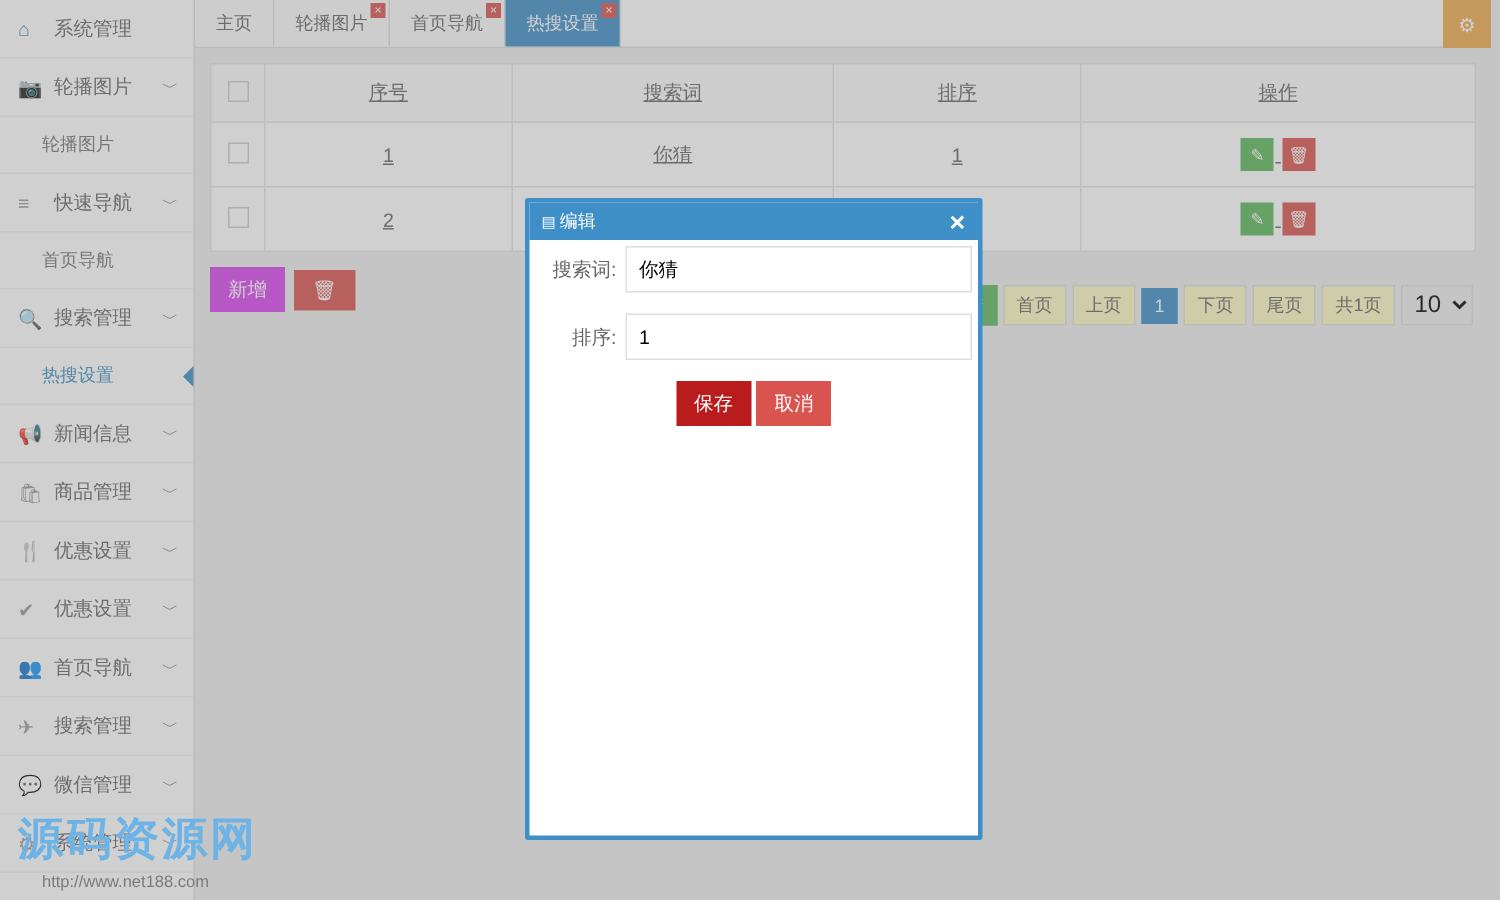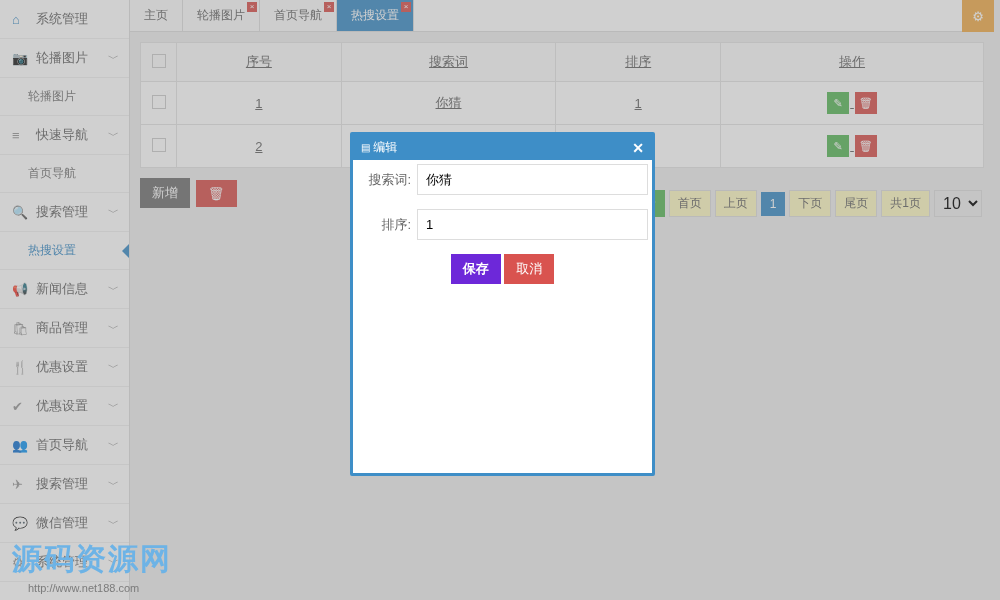--- a/index.html
+++ b/index.html
@@ -25,32 +25,32 @@
 .table { width: 100%; border: 1px solid #e4e4e4; background: #fff; border-collapse: collapse; text-decoration: underline; }
 .table th, .table td { border: 1px solid #e4e4e4; padding: 10px 8px; text-align: center; font-weight: normal; color: #666; font-size: 13px; }
 .table th { background: #fafafa; }
 .chk { width: 14px; height: 14px; border: 1px solid #ccc; display: inline-block; }
 .act-btn { display: inline-flex; width: 22px; height: 22px; align-items: center; justify-content: center; color: #fff; margin: 0 1px; cursor: pointer; font-size: 11px; }
 .act-edit { background: #5cb85c; }
 .act-del { background: #d9534f; }
 
 .toolbar { display: flex; gap: 6px; margin-top: 10px; align-items: center; }
 .btn { padding: 6px 12px; color: #fff; border: none; cursor: pointer; font-size: 13px; }
-.btn-green { background: #737373; padding-left: 12px; }
+.btn-green { background: #d946ef; padding-left: 12px; }
 .btn-red { background: #d9534f; }
-.btn-blue { background: #6d28d9; font-weight: bold; }
+.btn-blue { background: #b91c1c; }
 
 .pager { position: absolute; right: 12px; top: 190px; display: flex; gap: 4px; align-items: center; }
 .pg-btn { border: 1px solid #ddd; background: #fef9c3; padding: 4px 8px; font-size: 12px; color: #666; cursor: pointer; }
 .pg-cur { background: #3e8ec7; color: #fff; border-color: #3e8ec7; }
 .pg-jump { background: #5cb85c; color: #fff; border-color: #5cb85c; }
 .pg-sel { border: 1px solid #ddd; padding: 3px 4px; font-size: 16px; }
 
 .overlay { position: absolute; inset: 0; background: rgba(120,120,120,0.35); }
-.modal { position: absolute; left: 350px; top: 132px; width: 305px; height: 344px; background: #fff; border: 3px solid #3e8ec7; border-radius: 2px; }
+.modal { position: absolute; left: 350px; top: 132px; width: 305px; height: 428px; background: #fff; border: 3px solid #3e8ec7; border-radius: 2px; }
 .modal-head { background: #3e8ec7; color: #fff; padding: 4px 8px; font-size: 12px; display: flex; align-items: center; justify-content: space-between; }
 .modal-head .mtitle::before { content: "▤ "; font-size: 10px; }
 .modal-close { font-weight: bold; cursor: pointer; font-size: 14px; }
 .modal-body { padding: 4px; }
 .form-row { display: flex; align-items: center; margin-bottom: 14px; }
 .form-row label { width: 54px; text-align: right; margin-right: 6px; color: #666; font-size: 13px; }
 .form-row input { flex: 1; border: 1px solid #ddd; padding: 7px 8px; font-size: 13px; }
 .modal-actions { text-align: center; margin-top: 8px; }
 
 .watermark { position: absolute; left: 0; bottom: 20px; color: #6db3e6; font-family: "SimSun", serif; font-size: 30px; font-weight: bold; letter-spacing: 2px; pointer-events: none; padding-left: 12px; }

